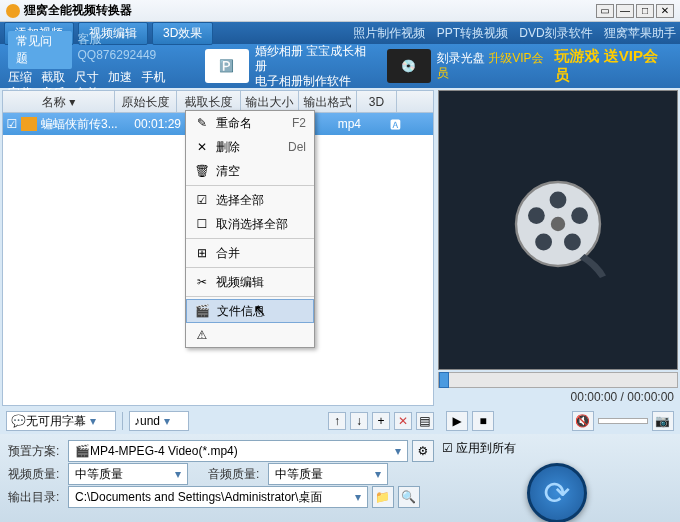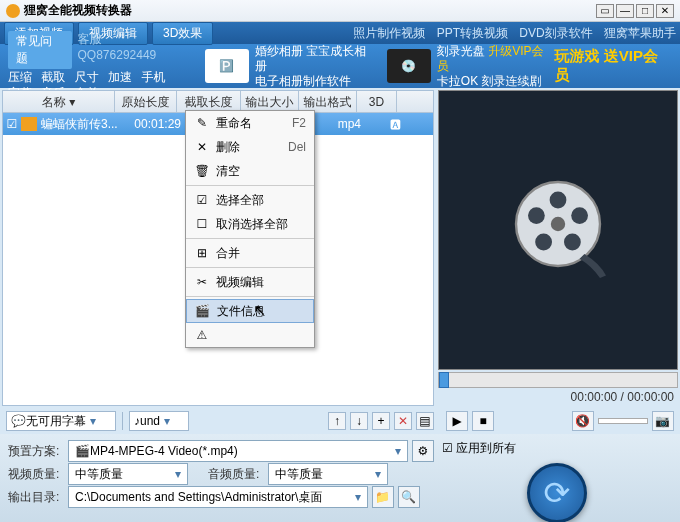--- a/index.html
+++ b/index.html
@@ -116,21 +116,20 @@
     <div class="pimg">🅿️</div>
     <div class="ptxt">
         <div>婚纱相册 宝宝成长相册</div>
         <div>电子相册制作软件</div>
       </div>
   </div>
   <div class="promo">
     <div class="pimg" style="background:#222">💿</div>
     <div class="ptxt">
         <div><span>刻录光盘</span> <span class="hl">升级VIP会员</span></div>
-        <div>卡拉OK 刻录连续剧</div>
       </div>
   </div>
   <div class="bigpromo">玩游戏  送VIP会员</div>
 </div>
 
 <div class="main">
   <div class="listpane">
     <div class="listhdr">
       <div class="lh-name"><span>名称</span> ▾</div>
       <div class="lh-orig">原始长度</div>

